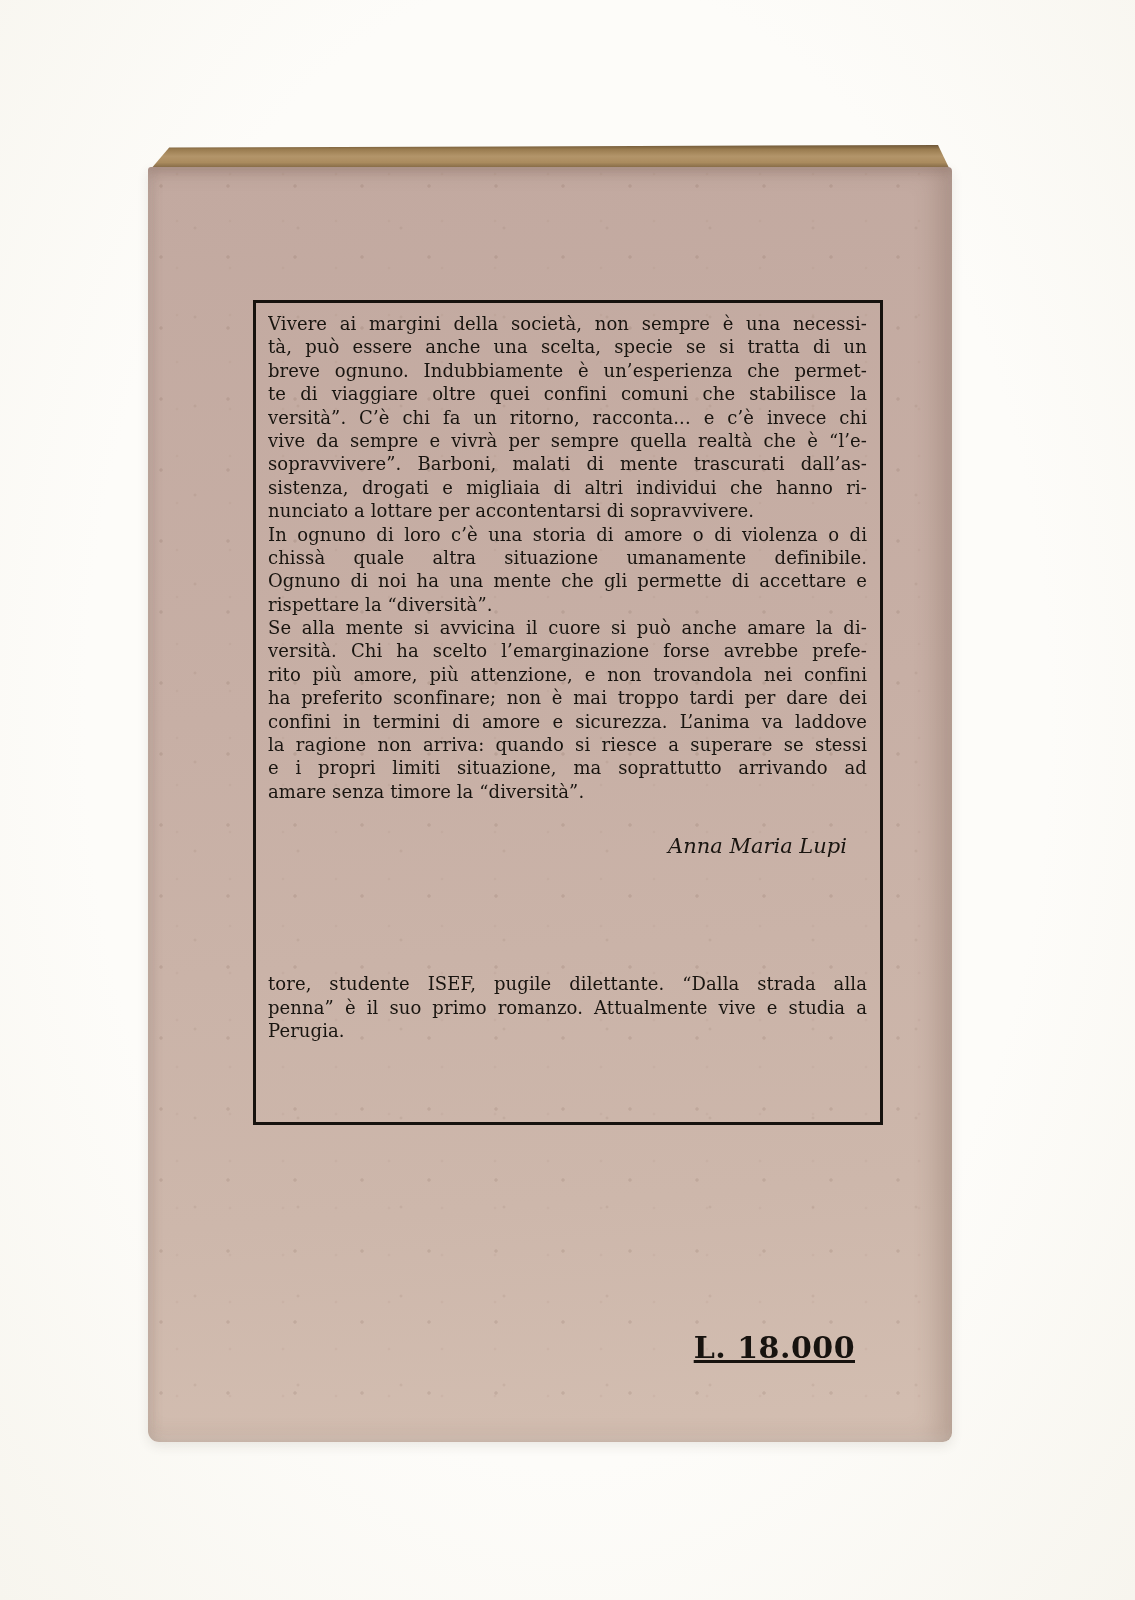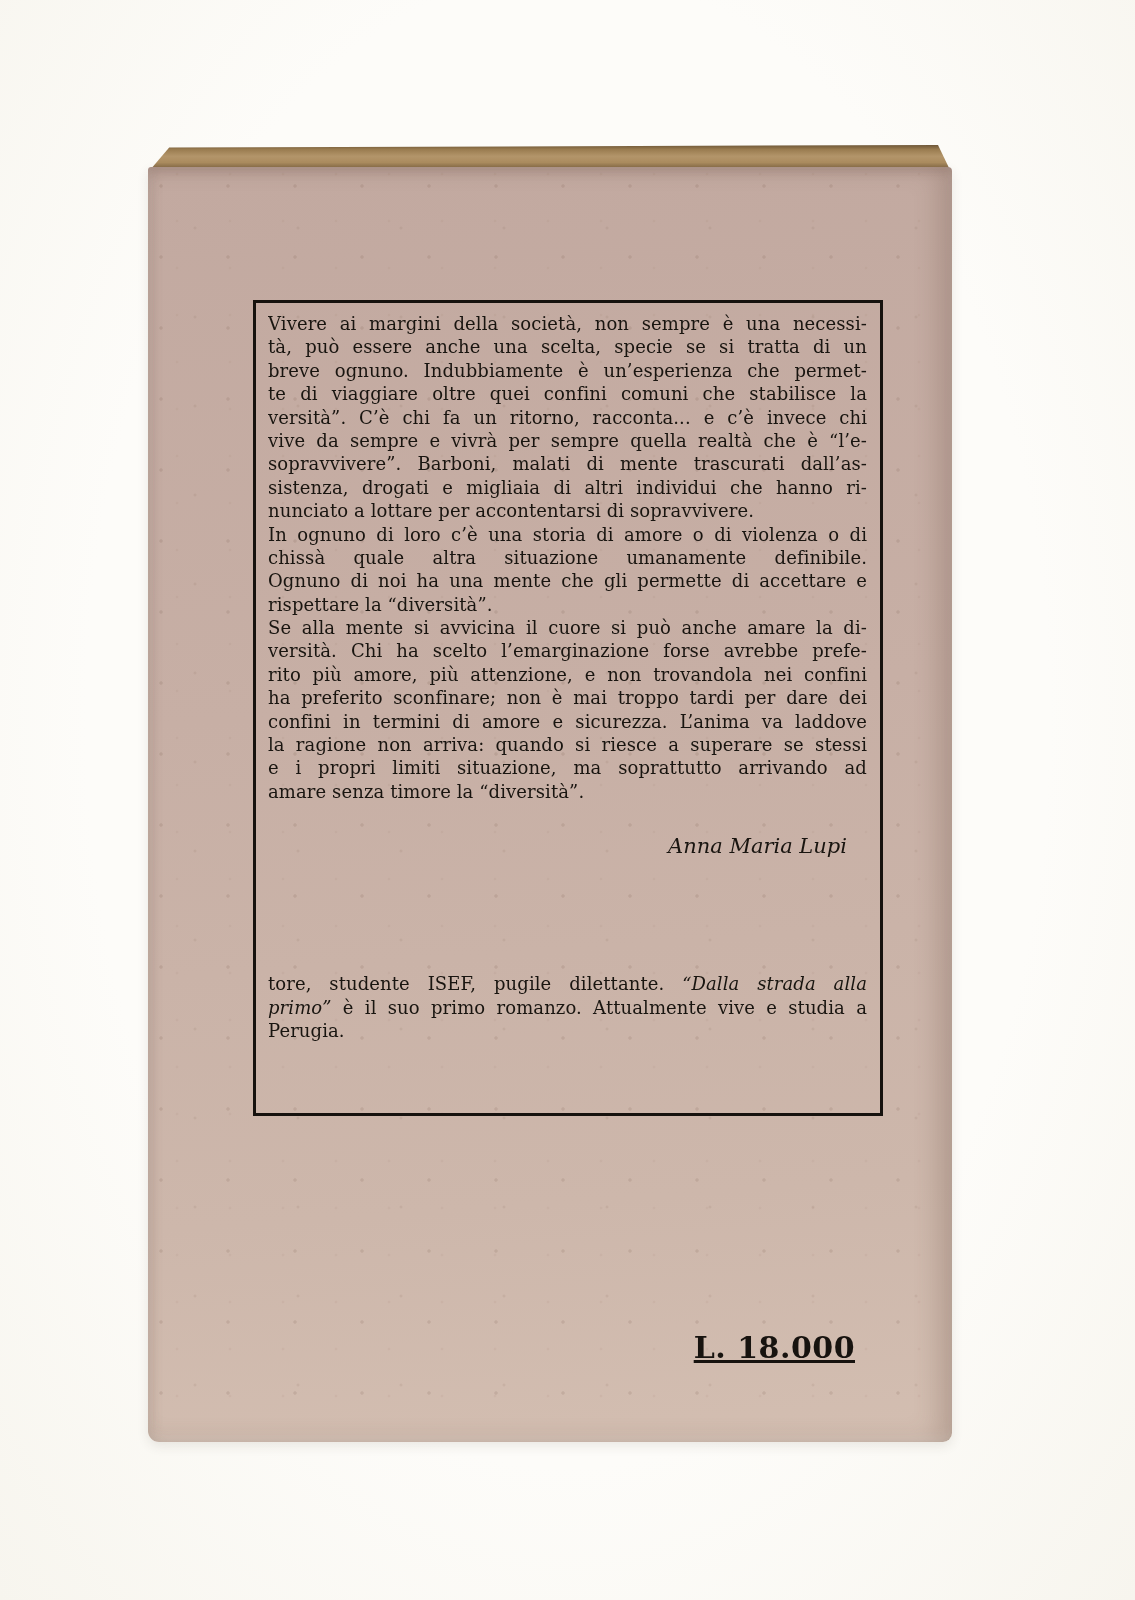--- a/index.html
+++ b/index.html
@@ -42,34 +42,34 @@
       inset 0 6px 10px rgba(92,62,48,0.10),
       inset 0 -5px 10px rgba(255,252,244,0.30),
       0 4px 12px rgba(60,45,35,0.10);
   }
   .blurb-box {
     position: absolute;
     left: 105px; top: 155px;
     width: 599px; height: 794px;
     border: 3px solid #16120e;
     box-sizing: content-box;
-    padding: 9px 13px 7px 12px;
+    padding: 9px 13px 16px 12px;
     color: #191510;
   }
   .line {
     font-size: 18px;
     line-height: 23.4px;
     height: 23.4px;
     overflow: hidden;
     letter-spacing: 0.1px;
   }
   .jl { text-align: justify; text-align-last: justify; }
   .ll { text-align: left; text-align-last: left; }
   .seg-n { font-style: normal; }
-  .seg-i { font-style: italic; }
+  .seg-i { }
   .seg-b { font-weight: bold; font-size: 15.5px; letter-spacing: 0.4px; }
   .signature {
     margin-top: 30px;
     height: 27px;
     text-align: right;
     padding-right: 20px;
     font-style: italic;
     font-size: 21px;
     line-height: 27px;
     color: #191510;
@@ -112,19 +112,19 @@
           <div class="line jl"><span class="seg-n">rito più amore, più attenzione, e non trovandola nei confini</span></div>
           <div class="line jl"><span class="seg-n">ha preferito sconfinare; non è mai troppo tardi per dare dei</span></div>
           <div class="line jl"><span class="seg-n">confini in termini di amore e sicurezza. L’anima va laddove</span></div>
           <div class="line jl"><span class="seg-n">la ragione non arriva: quando si riesce a superare se stessi</span></div>
           <div class="line jl"><span class="seg-n">e i propri limiti situazione, ma soprattutto arrivando ad</span></div>
           <div class="line ll"><span class="seg-n">amare senza timore la “diversità”.</span></div>
         </div>
       <div class="signature">Anna Maria Lupi</div>
       <div class="bio">
           <div class="line jl"><span class="seg-n">tore, studente ISEF, pugile dilettante. </span><span class="seg-i">“Dalla strada alla</span></div>
-          <div class="line jl"><span class="seg-i">primo”</span><span class="seg-n"> è il suo primo romanzo. Attualmente vive e studia a</span></div>
+          <div class="line jl"><span class="seg-i">penna”</span><span class="seg-n"> è il suo primo romanzo. Attualmente vive e studia a</span></div>
           <div class="line ll"><span class="seg-n">Perugia.</span></div>
         </div>
     </div>
     <div class="price">L. 18.000</div>
   </div>
 </div>
 
 </body></html>

